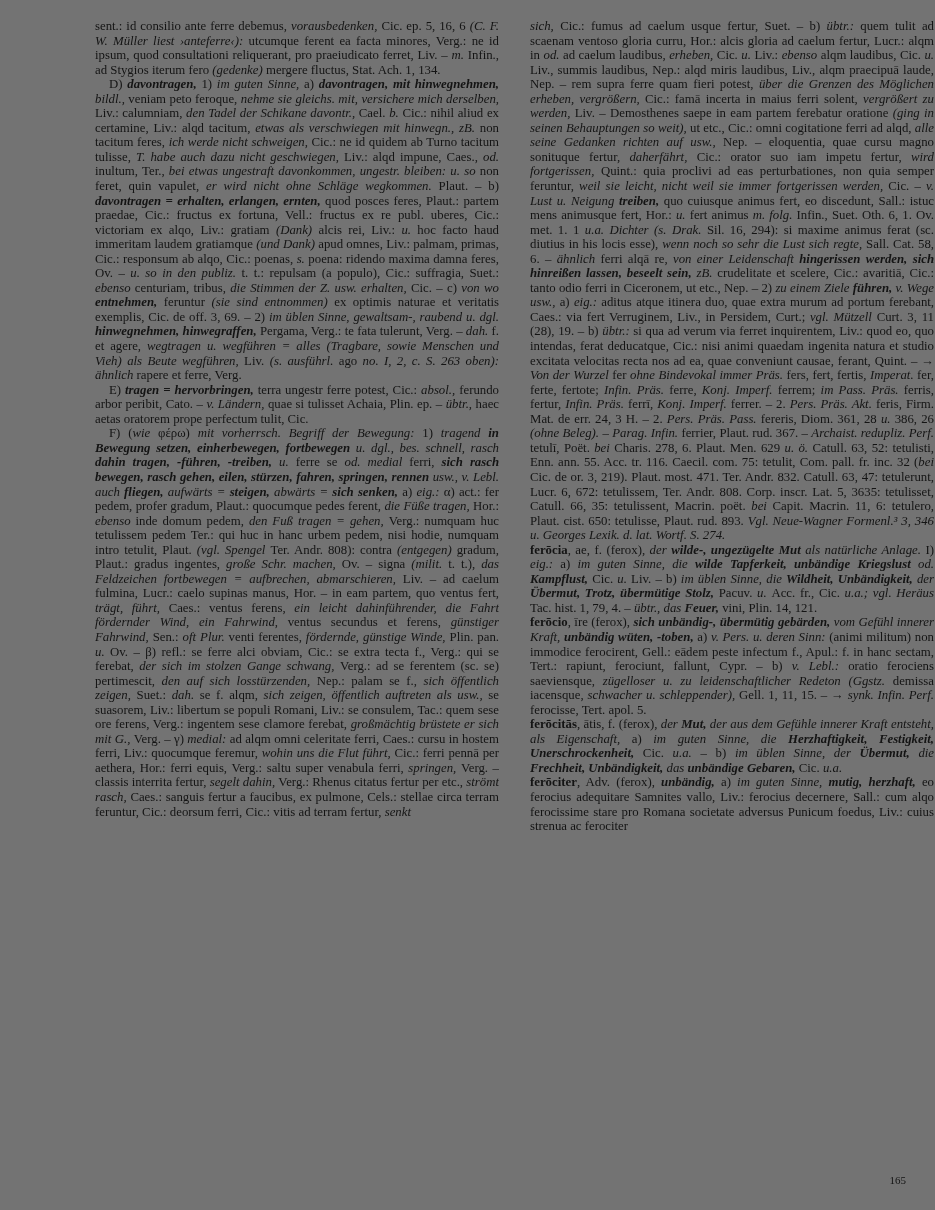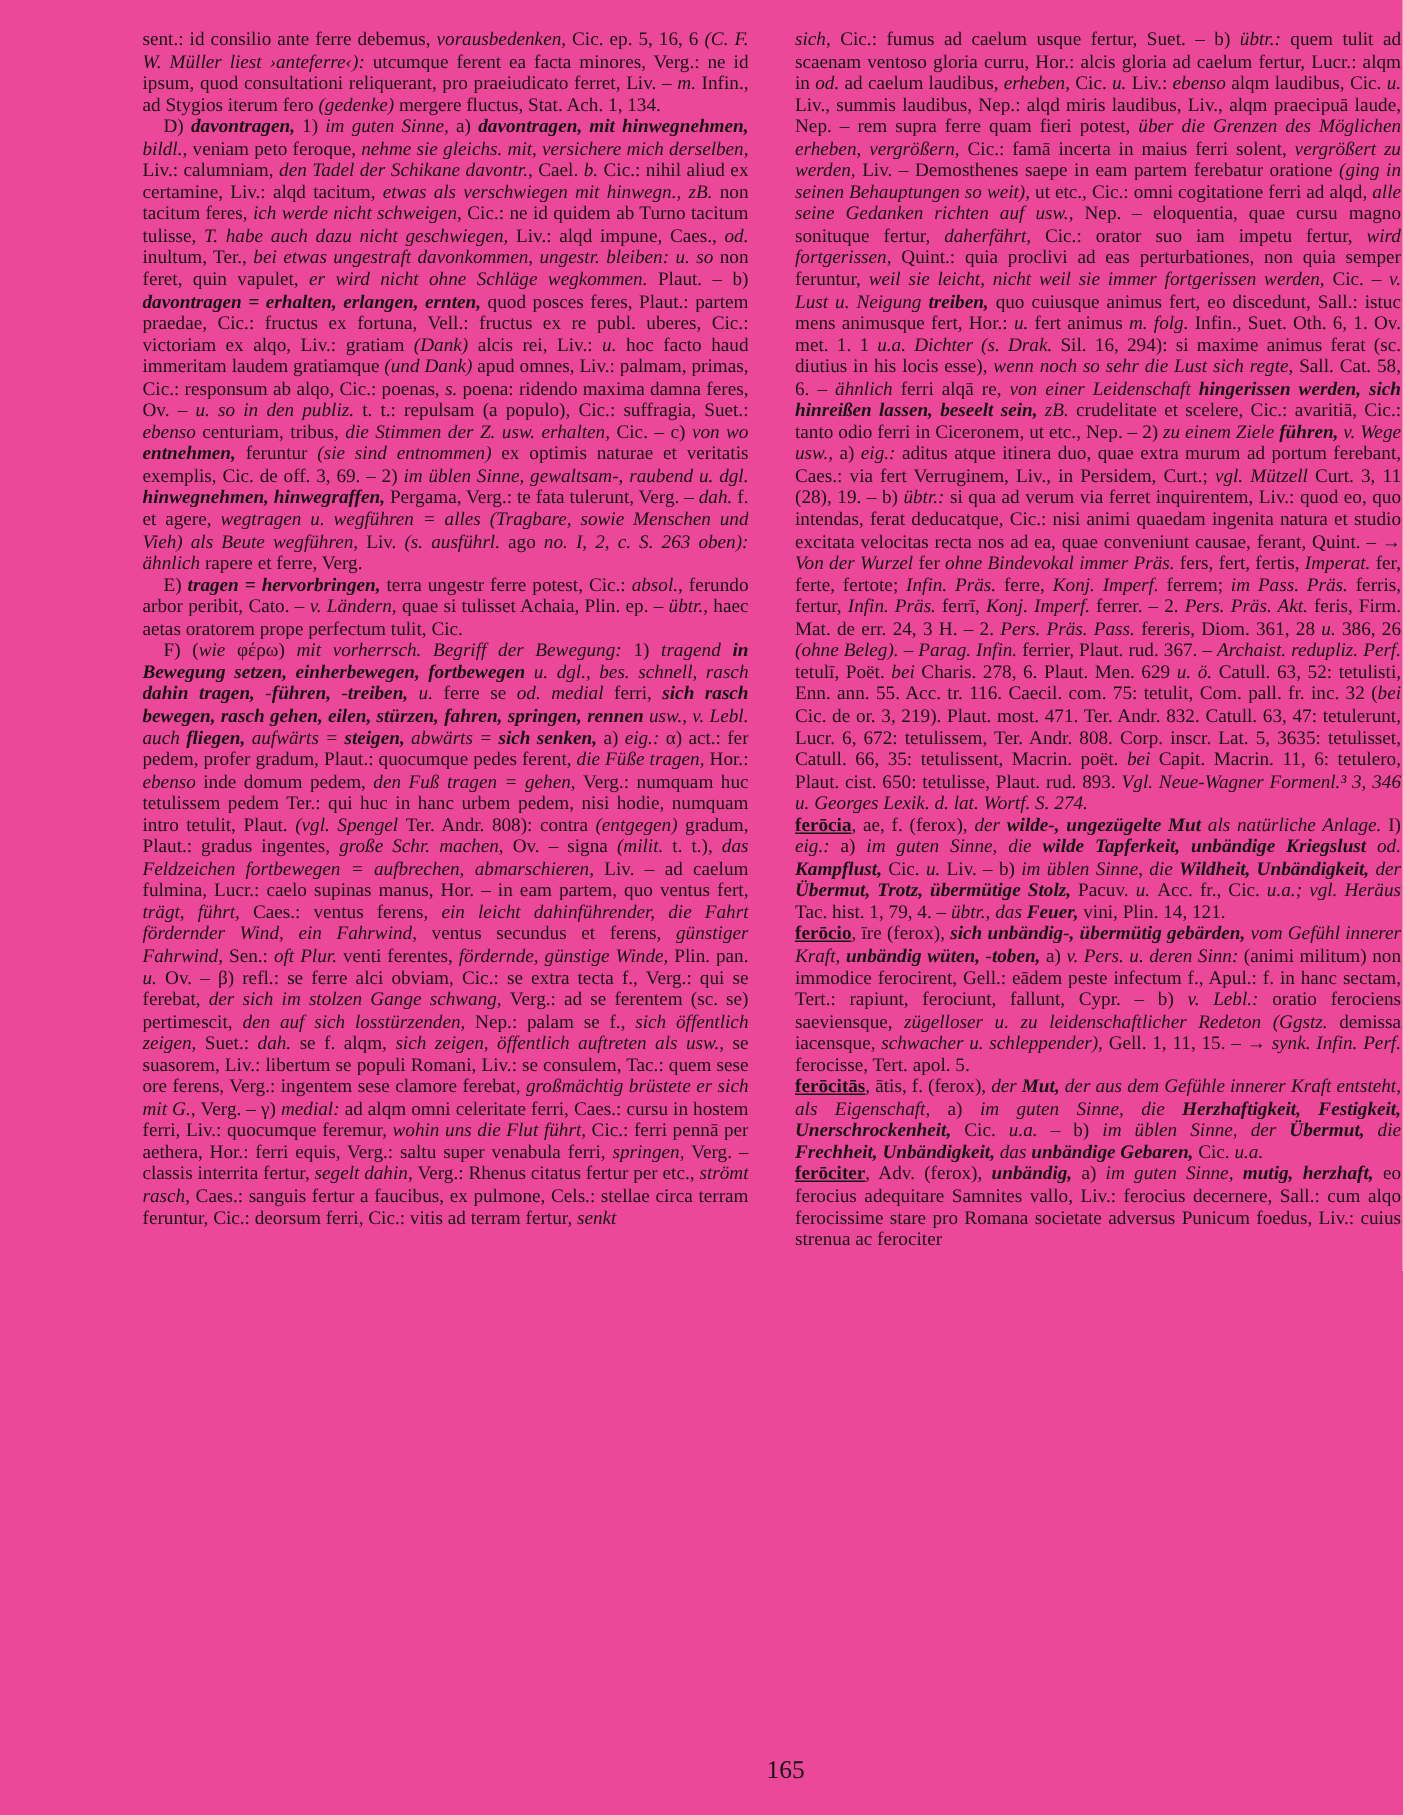--- a/index.html
+++ b/index.html
@@ -1,29 +1,29 @@
 <!DOCTYPE html>
 <html><head>
 <meta charset="utf-8">
 <style>
   html,body{margin:0;padding:0;background:#ffffff;}
   body{width:935px;height:1210px;position:relative;overflow:hidden;
        font-family:"Liberation Serif","DejaVu Serif",serif;color:#141414;}
-  .page{position:absolute;inset:0;background:#ec4899;}
+  .page{position:absolute;inset:0;background:#737373;}
   .col{position:absolute;top:19px;width:404px;text-align:justify;
        font-size:12.8px;line-height:14.55px;overflow:hidden;height:1156px;}
   #col-left{left:95px;}
   #col-right{left:530px;}
   p.para{margin:0;padding:0;}
   p.ind{text-indent:14px;}
   .it{font-style:italic;}
   .bi{font-style:italic;font-weight:bold;margin-top:40px;}
-  .bd{font-weight:bold;text-decoration:underline;}
+  .bd{font-weight:bold;}
   .pagenum{position:absolute;top:1173px;left:511px;width:395px;
-           text-align:left;font-size:17px;line-height:14px;}
+           text-align:right;font-size:11px;line-height:14px;}
 </style>
 </head>
 <body>
 
 <div class="page">
   <div class="col" id="col-left">
       <p class="para"><span>sent.: id consilio ante ferre debemus, </span><span class="it">vorausbedenken, </span><span>Cic. ep. 5, 16, 6 </span><span class="it">(C. F. W. Müller liest ›anteferre‹): </span><span>utcumque ferent ea facta minores, Verg.: ne id ipsum, quod consultationi reliquerant, pro praeiudicato ferret, Liv. – </span><span class="it">m. </span><span>Infin., ad Stygios iterum fero </span><span class="it">(gedenke) </span><span>mergere fluctus, Stat. Ach. 1, 134.</span></p>
       <p class="para ind"><span>D) </span><span class="bi">davontragen, </span><span>1) </span><span class="it">im guten Sinne, </span><span>a) </span><span class="bi">davontragen, mit hinwegnehmen, </span><span class="it">bildl., </span><span>veniam peto feroque, </span><span class="it">nehme sie gleichs. mit, versichere mich derselben, </span><span>Liv.: calumniam, </span><span class="it">den Tadel der Schikane davontr., </span><span>Cael. </span><span class="it">b. </span><span>Cic.: nihil aliud ex certamine, Liv.: alqd tacitum, </span><span class="it">etwas als verschwiegen mit hinwegn., zB. </span><span>non tacitum feres, </span><span class="it">ich werde nicht schweigen, </span><span>Cic.: ne id quidem ab Turno tacitum tulisse, </span><span class="it">T. habe auch dazu nicht geschwiegen, </span><span>Liv.: alqd impune, Caes., </span><span class="it">od. </span><span>inultum, Ter., </span><span class="it">bei etwas ungestraft davonkommen, ungestr. bleiben: u. so </span><span>non feret, quin vapulet, </span><span class="it">er wird nicht ohne Schläge wegkommen. </span><span>Plaut. – b) </span><span class="bi">davontragen = erhalten, erlangen, ernten, </span><span>quod posces feres, Plaut.: partem praedae, Cic.: fructus ex fortuna, Vell.: fructus ex re publ. uberes, Cic.: victoriam ex alqo, Liv.: gratiam </span><span class="it">(Dank) </span><span>alcis rei, Liv.: </span><span class="it">u. </span><span>hoc facto haud immeritam laudem gratiamque </span><span class="it">(und Dank) </span><span>apud omnes, Liv.: palmam, primas, Cic.: responsum ab alqo, Cic.: poenas, </span><span class="it">s. </span><span>poena: ridendo maxima damna feres, Ov. – </span><span class="it">u. so in den publiz. </span><span>t. t.: repulsam (a populo), Cic.: suffragia, Suet.: </span><span class="it">ebenso </span><span>centuriam, tribus, </span><span class="it">die Stimmen der Z. usw. erhalten, </span><span>Cic. – c) </span><span class="it">von wo </span><span class="bi">entnehmen, </span><span>feruntur </span><span class="it">(sie sind entnommen) </span><span>ex optimis naturae et veritatis exemplis, Cic. de off. 3, 69. – 2) </span><span class="it">im üblen Sinne, gewaltsam-, raubend u. dgl. </span><span class="bi">hinwegnehmen, hinwegraffen, </span><span>Pergama, Verg.: te fata tulerunt, Verg. – </span><span class="it">dah. </span><span>f. et agere, </span><span class="it">wegtragen u. wegführen = alles (Tragbare, sowie Menschen und Vieh) als Beute wegführen, </span><span>Liv. </span><span class="it">(s. ausführl. </span><span>ago </span><span class="it">no. I, 2, c. S. 263 oben): ähnlich </span><span>rapere et ferre, Verg.</span></p>
       <p class="para ind"><span>E) </span><span class="bi">tragen = hervorbringen, </span><span>terra ungestr ferre potest, Cic.: </span><span class="it">absol., </span><span>ferundo arbor peribit, Cato. – </span><span class="it">v. Ländern, </span><span>quae si tulisset Achaia, Plin. ep. – </span><span class="it">übtr., </span><span>haec aetas oratorem prope perfectum tulit, Cic.</span></p>
       <p class="para ind"><span>F) (</span><span class="it">wie </span><span>φέρω) </span><span class="it">mit vorherrsch. Begriff der Bewegung: </span><span>1) </span><span class="it">tragend </span><span class="bi">in Bewegung setzen, einherbewegen, fortbewegen </span><span class="it">u. dgl., bes. schnell, rasch </span><span class="bi">dahin tragen, -führen, -treiben, </span><span class="it">u. </span><span>ferre se </span><span class="it">od. medial </span><span>ferri, </span><span class="bi">sich rasch bewegen, rasch gehen, eilen, stürzen, fahren, springen, rennen </span><span class="it">usw., v. Lebl. auch </span><span class="bi">fliegen, </span><span class="it">aufwärts = </span><span class="bi">steigen, </span><span class="it">abwärts = </span><span class="bi">sich senken, </span><span>a) </span><span class="it">eig.: </span><span>α) act.: fer pedem, profer gradum, Plaut.: quocumque pedes ferent, </span><span class="it">die Füße tragen, </span><span>Hor.: </span><span class="it">ebenso </span><span>inde domum pedem, </span><span class="it">den Fuß tragen = gehen, </span><span>Verg.: numquam huc tetulissem pedem Ter.: qui huc in hanc urbem pedem, nisi hodie, numquam intro tetulit, Plaut. </span><span class="it">(vgl. Spengel </span><span>Ter. Andr. 808): contra </span><span class="it">(entgegen) </span><span>gradum, Plaut.: gradus ingentes, </span><span class="it">große Schr. machen, </span><span>Ov. – signa </span><span class="it">(milit. </span><span>t. t.), </span><span class="it">das Feldzeichen fortbewegen = aufbrechen, abmarschieren, </span><span>Liv. – ad caelum fulmina, Lucr.: caelo supinas manus, Hor. – in eam partem, quo ventus fert, </span><span class="it">trägt, führt, </span><span>Caes.: ventus ferens, </span><span class="it">ein leicht dahinführender, die Fahrt fördernder Wind, ein Fahrwind, </span><span>ventus secundus et ferens, </span><span class="it">günstiger Fahrwind, </span><span>Sen.: </span><span class="it">oft Plur. </span><span>venti ferentes, </span><span class="it">fördernde, günstige Winde, </span><span>Plin. pan. </span><span class="it">u. </span><span>Ov. – β) refl.: se ferre alci obviam, Cic.: se extra tecta f., Verg.: qui se ferebat, </span><span class="it">der sich im stolzen Gange schwang, </span><span>Verg.: ad se ferentem (sc. se) pertimescit, </span><span class="it">den auf sich losstürzenden, </span><span>Nep.: palam se f., </span><span class="it">sich öffentlich zeigen, </span><span>Suet.: </span><span class="it">dah. </span><span>se f. alqm, </span><span class="it">sich zeigen, öffentlich auftreten als usw., </span><span>se suasorem, Liv.: libertum se populi Romani, Liv.: se consulem, Tac.: quem sese ore ferens, Verg.: ingentem sese clamore ferebat, </span><span class="it">großmächtig brüstete er sich mit G., </span><span>Verg. – γ) </span><span class="it">medial: </span><span>ad alqm omni celeritate ferri, Caes.: cursu in hostem ferri, Liv.: quocumque feremur, </span><span class="it">wohin uns die Flut führt, </span><span>Cic.: ferri pennā per aethera, Hor.: ferri equis, Verg.: saltu super venabula ferri, </span><span class="it">springen, </span><span>Verg. – classis interrita fertur, </span><span class="it">segelt dahin, </span><span>Verg.: Rhenus citatus fertur per etc., </span><span class="it">strömt rasch, </span><span>Caes.: sanguis fertur a faucibus, ex pulmone, Cels.: stellae circa terram feruntur, Cic.: deorsum ferri, Cic.: vitis ad terram fertur, </span><span class="it">senkt</span></p>

